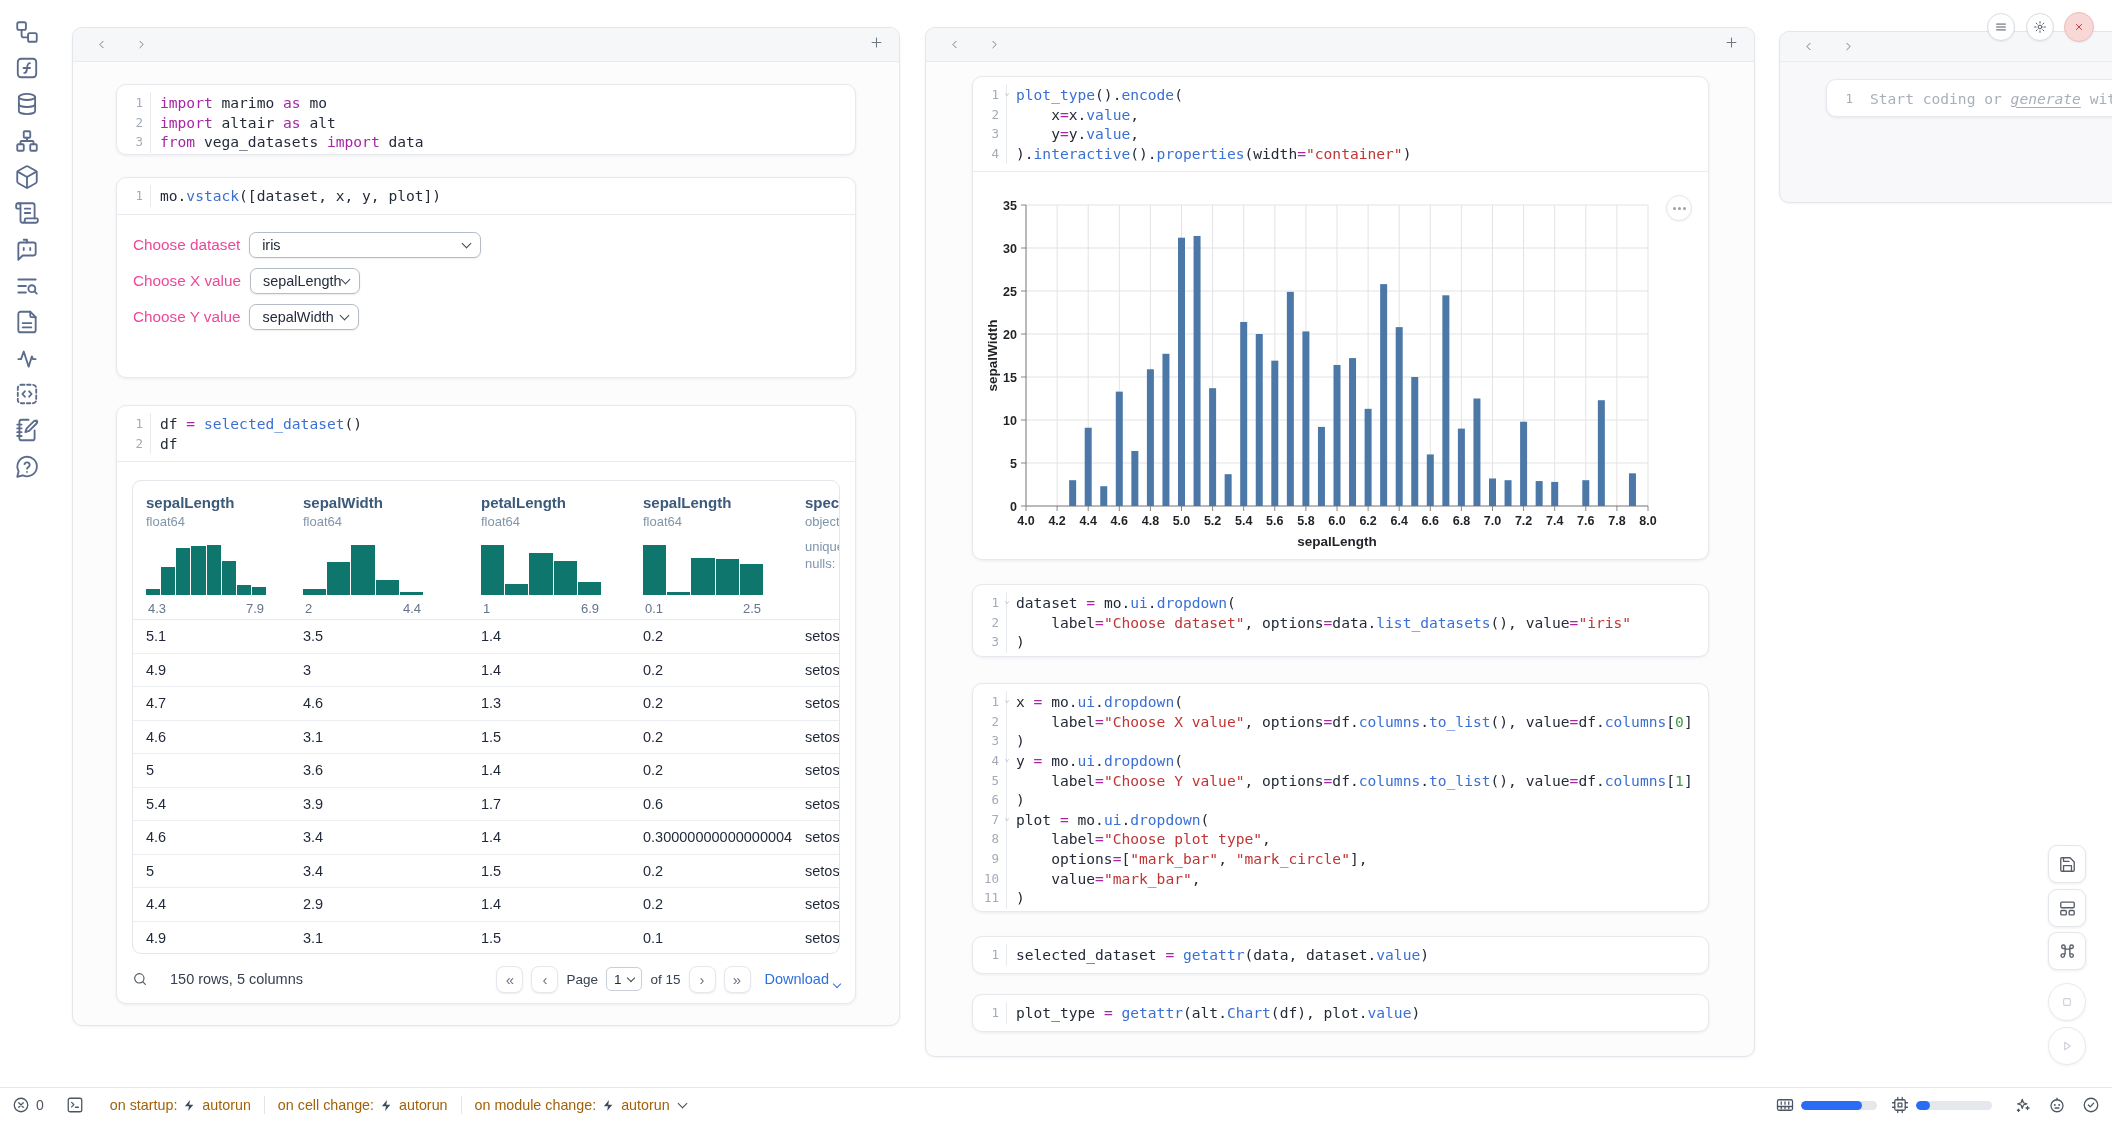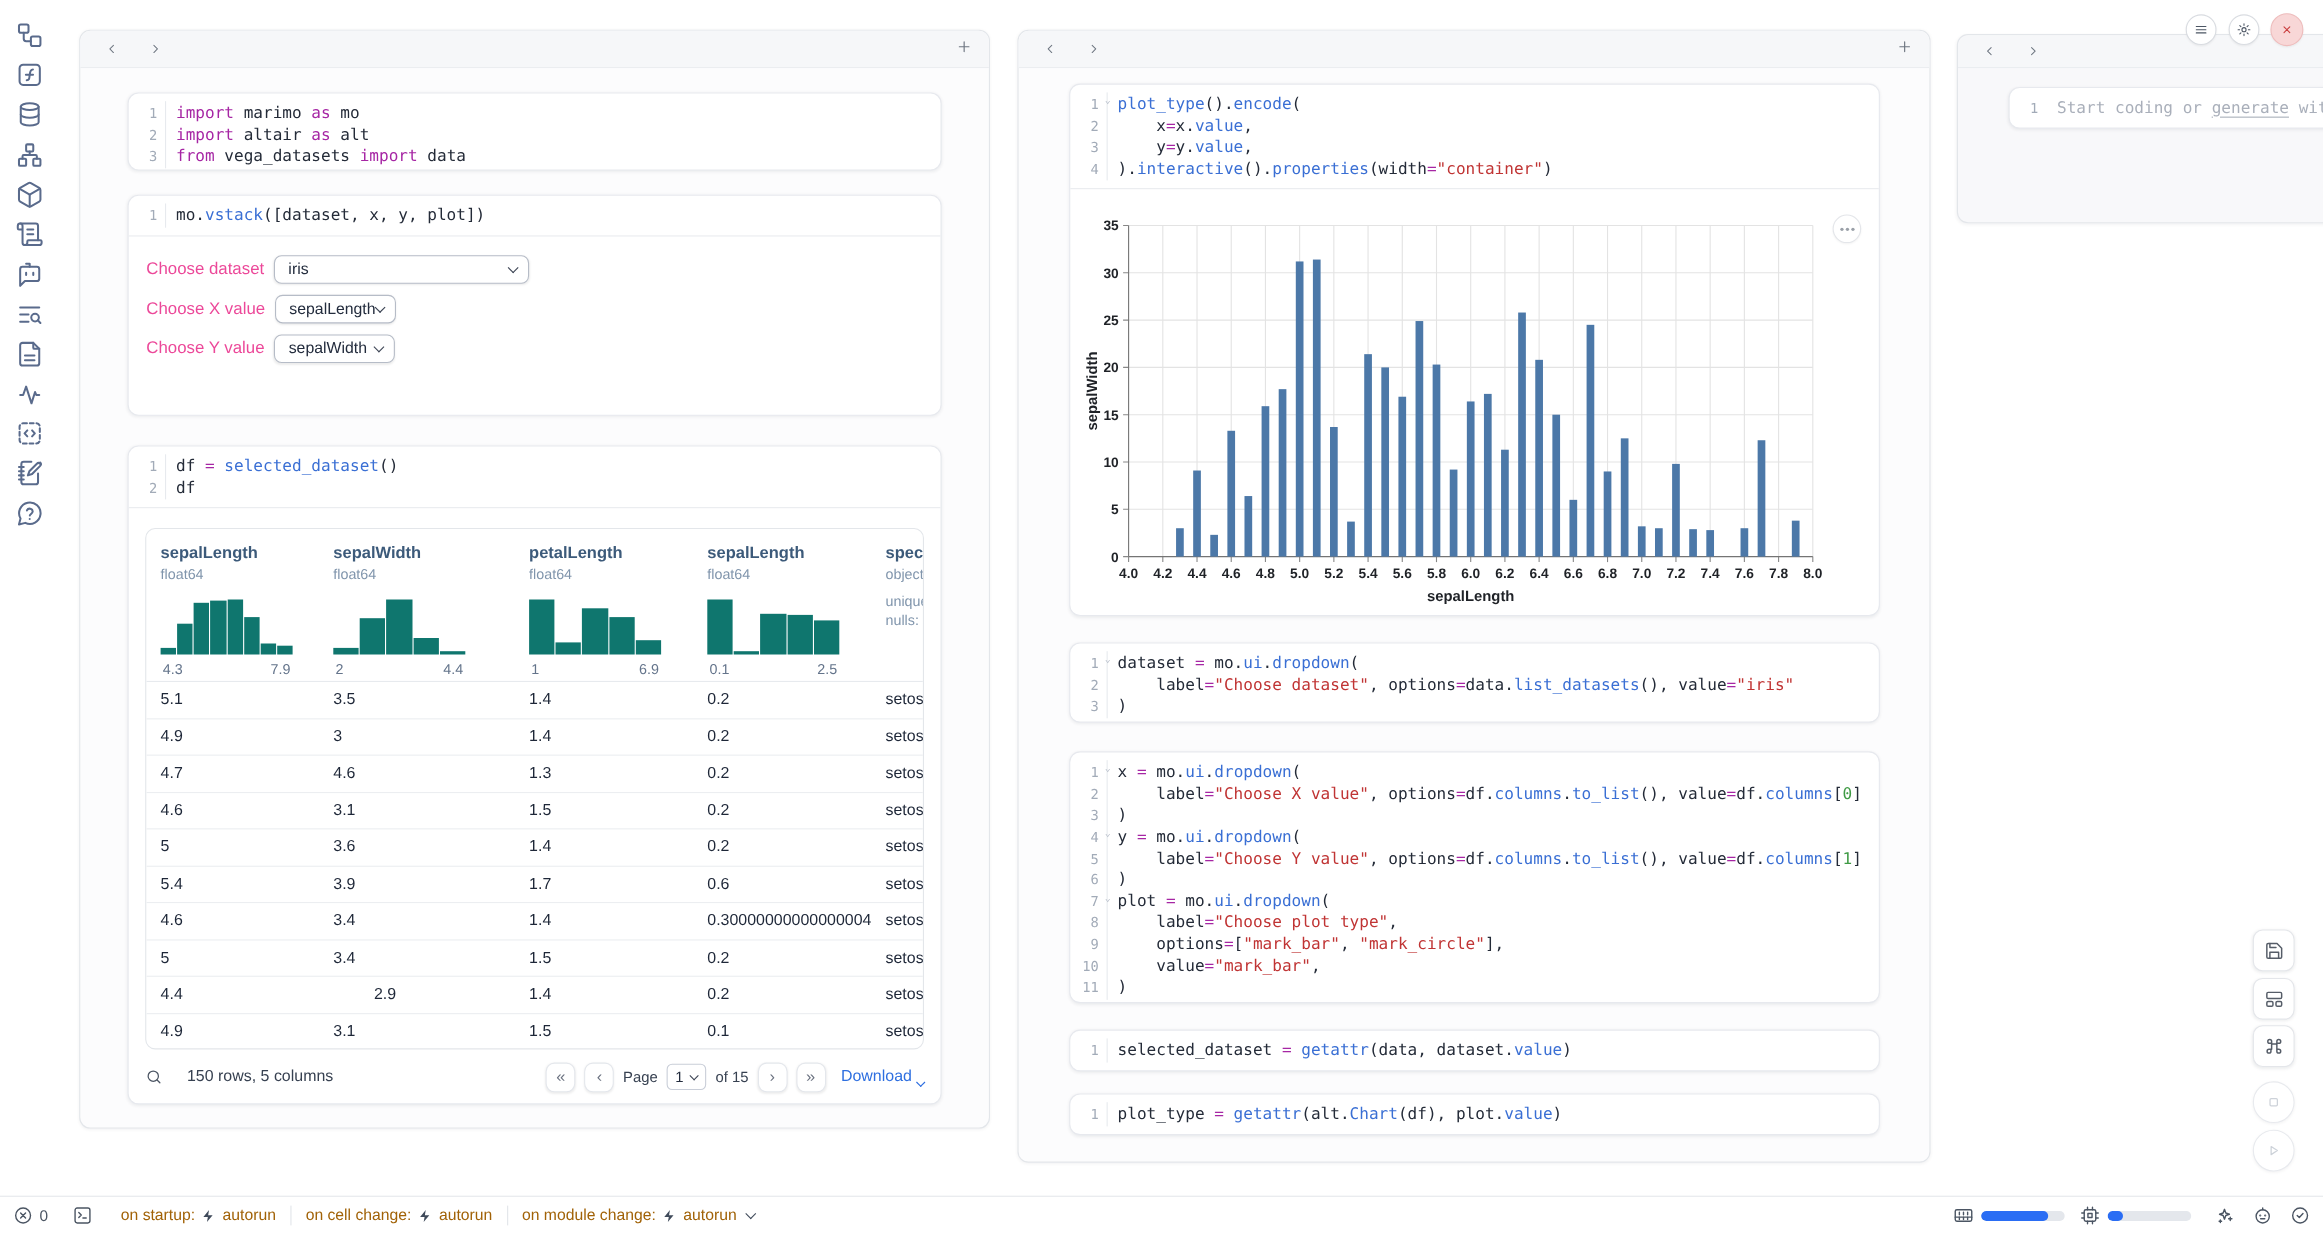--- a/index.html
+++ b/index.html
@@ -70,21 +70,21 @@
 
 .chartwrap { position:absolute; left:0; top:90px; width:737px; height:392px; }
 .morebtn { position:absolute; left:693px; top:28px; width:26px; height:26px; border-radius:50%; background:#fff; border:1px solid #e4e6ea; box-shadow:0 1px 2px rgba(0,0,0,.05); display:flex; align-items:center; justify-content:center; gap:2px; }
 .morebtn i { width:3px; height:3px; border-radius:50%; background:#9aa0a8; }
 
 
 .rcell { position:absolute; left:46px; top:47px; width:320px; height:38px; background:#fff; border:1px solid #e7e9ee; border-radius:10px; box-shadow:0 1px 3px rgba(16,24,40,.07); display:flex; align-items:center; font-family:"DejaVu Sans Mono",monospace; font-size:14.6px; }
 .rcell .gut { width:26px; }
 .rcell .rsep { width:1px; height:24px; background:#e7eaee; margin-left:7px; }
 .placeholder { color:#a9afba; padding-left:10px; white-space:pre; }
-.placeholder .gen { text-decoration:underline; text-underline-offset:3px; }
+.placeholder .gen { text-decoration:underline; text-underline-offset:3px;font-style:italic; }
 
 
 .wctl { position:absolute; top:13px; width:28px; height:28px; border-radius:50%; background:#fff; border:1px solid #d9dce1; box-shadow:0 1px 2px rgba(0,0,0,.06); display:flex; align-items:center; justify-content:center; color:#4b5563; }
 .wctl svg { width:14px; height:14px; }
 .wctl.close { background:#f8d7d7; border-color:#eebcbc; color:#c93c3c; width:30px; height:30px; top:12px; }
 
 
 .edgebtn { position:absolute; left:2048px; width:38px; height:38px; background:#fff; border:1px solid #e4e6ea; border-radius:9px; box-shadow:0 1px 3px rgba(16,24,40,.08); display:flex; align-items:center; justify-content:center; color:#565d68; }
 .edgebtn svg { width:19px; height:19px; }
 .circbtn { position:absolute; left:2048px; width:38px; height:38px; background:#fff; border:1.5px solid #e8eaee; border-radius:50%; box-shadow:0 1px 3px rgba(16,24,40,.06); display:flex; align-items:center; justify-content:center; color:#cdd2d9; }
@@ -356,21 +356,21 @@
             </div>
             <div class="trow">
               <span class="tv" style="left: 13px;">5</span>
               <span class="tv" style="left: 170px;">3.4</span>
               <span class="tv" style="left: 348px;">1.5</span>
               <span class="tv" style="left: 510px;">0.2</span>
               <span class="tv" style="left: 672px;">setosa</span>
             </div>
             <div class="trow">
               <span class="tv" style="left: 13px;">4.4</span>
-              <span class="tv" style="left: 170px; margin-left: 37px;">2.9</span>
+              <span class="tv" style="left: 170px;">2.9</span>
               <span class="tv" style="left: 348px;">1.4</span>
               <span class="tv" style="left: 510px;">0.2</span>
               <span class="tv" style="left: 672px;">setosa</span>
             </div>
             <div class="trow">
               <span class="tv" style="left: 13px;">4.9</span>
               <span class="tv" style="left: 170px;">3.1</span>
               <span class="tv" style="left: 348px;">1.5</span>
               <span class="tv" style="left: 510px;">0.1</span>
               <span class="tv" style="left: 672px;">setosa</span>

